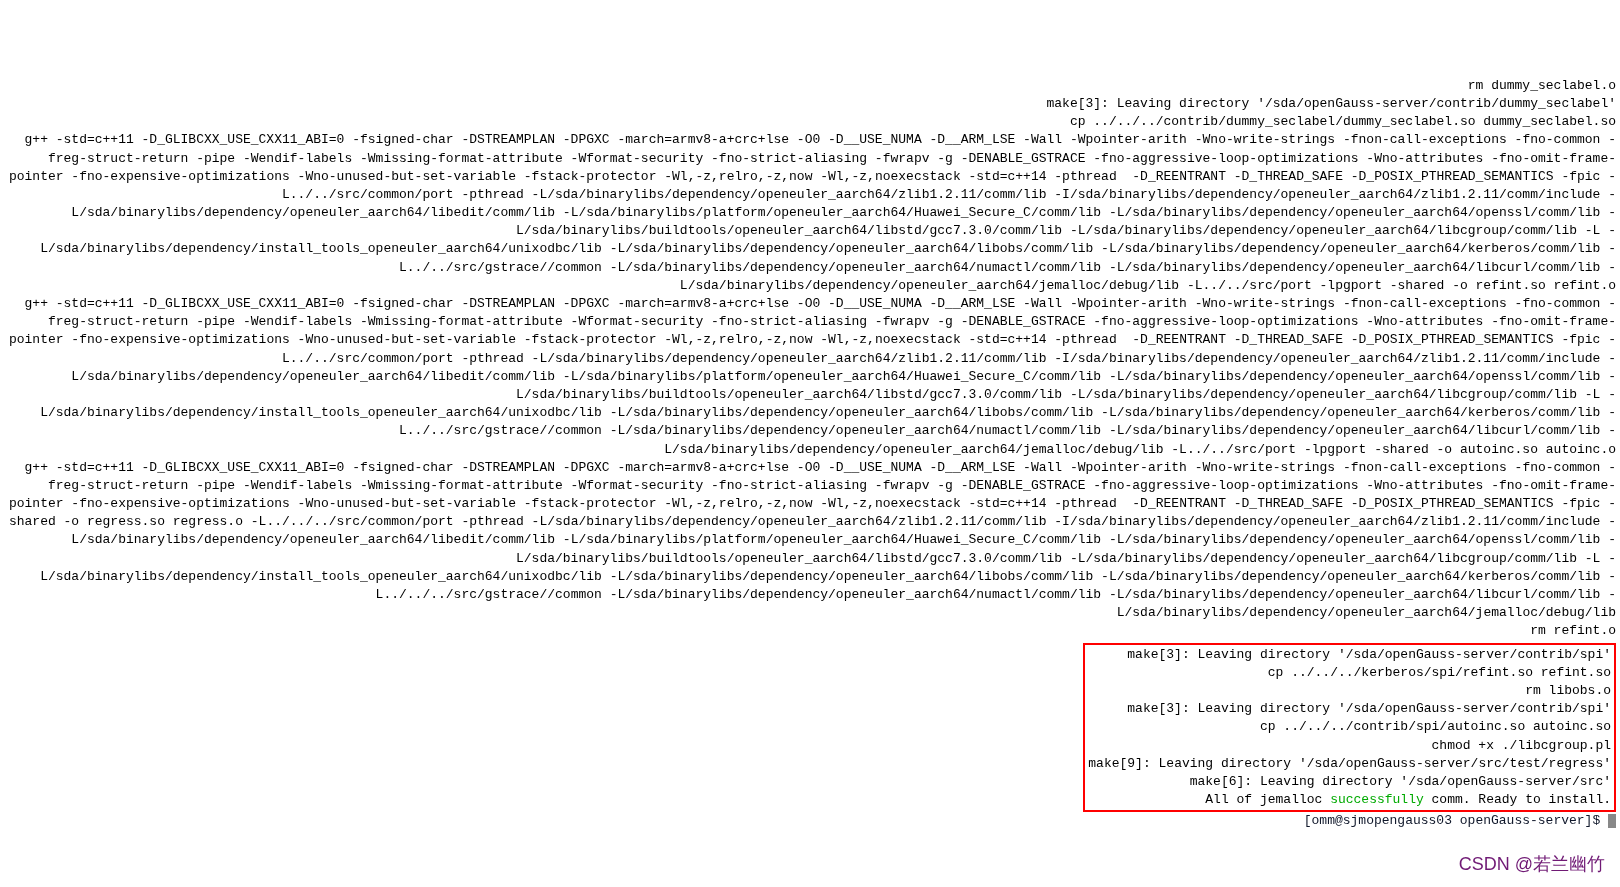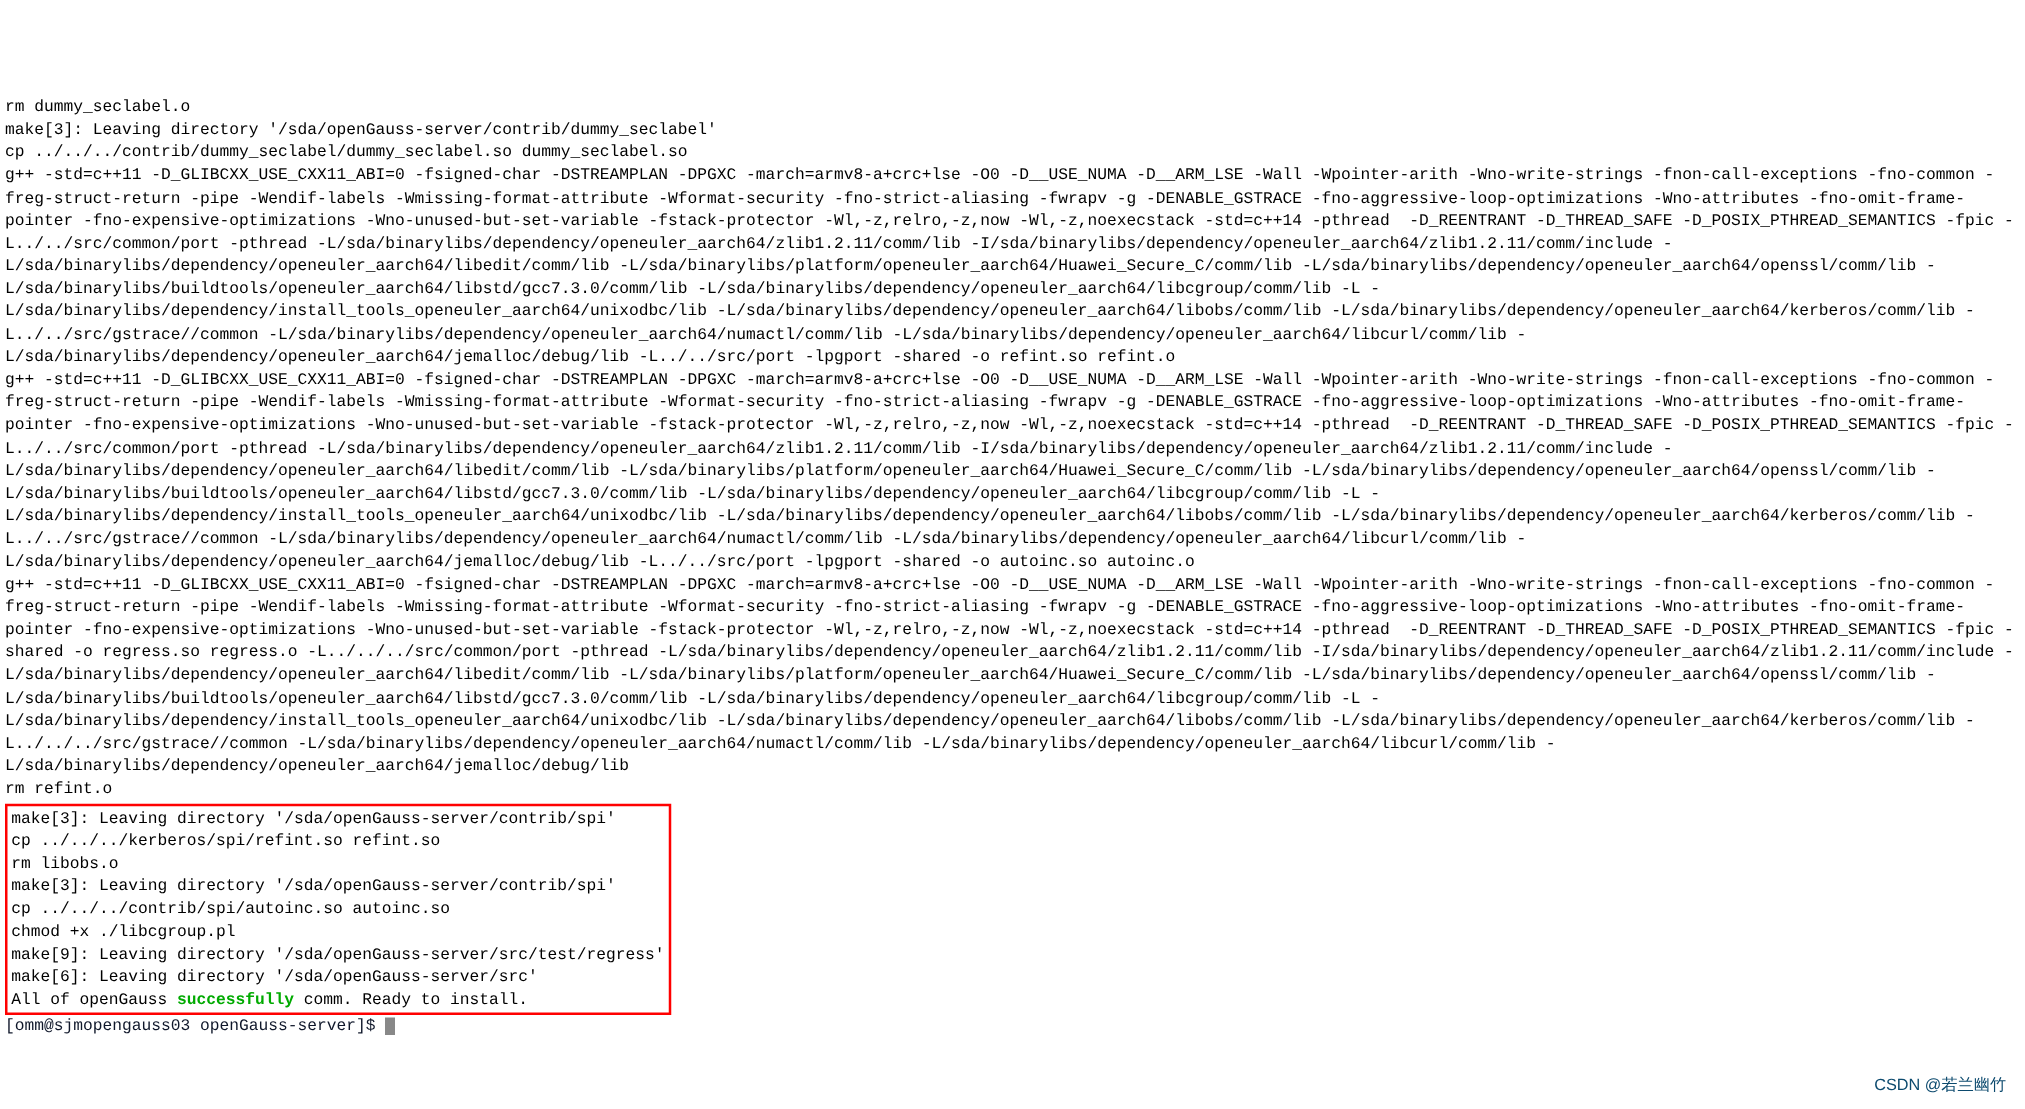--- a/index.html
+++ b/index.html
@@ -1,18 +1,19 @@
 <!DOCTYPE html>
 <html><head>
   <meta charset="utf-8">
   <style>
     * {
       margin: 0;
       padding: 0;
       box-sizing: border-box;
+      text-align: right;
     }
     body {
       font-family: "Consolas", "Monaco", "Courier New", monospace;
       font-size: 13px;
       line-height: 1.4;
       background: #ffffff;
       color: #000000;
       padding: 4px;
       white-space: pre-wrap;
       word-wrap: break-word;
@@ -22,39 +23,39 @@
       display: block;
     }
     .highlight-box {
       border: 2px solid #ff0000;
       display: inline-block;
       padding: 1px 3px;
       margin-top: 2px;
     }
     .success {
       color: #00aa00;
-      font-weight: bold;
+      font-weight: normal;
       margin-top: 28px;
     }
     .prompt-user {
       color: #0f172a;
     }
     .cursor {
       background: #888888;
       display: inline-block;
       width: 8px;
       height: 14px;
       vertical-align: text-bottom;
     }
     .watermark {
       position: fixed;
       bottom: 10px;
       right: 15px;
-      color: #0c4a6e;
-      font-size: 13px;
+      color: #701a75;
+      font-size: 18px;
       font-family: sans-serif;
     }
   </style>
 </head>
 <body>
 
 
 
 <div class="terminal-output"><span>rm dummy_seclabel.o
 make[3]: Leaving directory '/sda/openGauss-server/contrib/dummy_seclabel'
@@ -64,19 +65,19 @@
 g++ -std=c++11 -D_GLIBCXX_USE_CXX11_ABI=0 -fsigned-char -DSTREAMPLAN -DPGXC -march=armv8-a+crc+lse -O0 -D__USE_NUMA -D__ARM_LSE -Wall -Wpointer-arith -Wno-write-strings -fnon-call-exceptions -fno-common -freg-struct-return -pipe -Wendif-labels -Wmissing-format-attribute -Wformat-security -fno-strict-aliasing -fwrapv -g -DENABLE_GSTRACE -fno-aggressive-loop-optimizations -Wno-attributes -fno-omit-frame-pointer -fno-expensive-optimizations -Wno-unused-but-set-variable -fstack-protector -Wl,-z,relro,-z,now -Wl,-z,noexecstack -std=c++14 -pthread  -D_REENTRANT -D_THREAD_SAFE -D_POSIX_PTHREAD_SEMANTICS -fpic -shared -o regress.so regress.o -L../../../src/common/port -pthread -L/sda/binarylibs/dependency/openeuler_aarch64/zlib1.2.11/comm/lib -I/sda/binarylibs/dependency/openeuler_aarch64/zlib1.2.11/comm/include -L/sda/binarylibs/dependency/openeuler_aarch64/libedit/comm/lib -L/sda/binarylibs/platform/openeuler_aarch64/Huawei_Secure_C/comm/lib -L/sda/binarylibs/dependency/openeuler_aarch64/openssl/comm/lib -L/sda/binarylibs/buildtools/openeuler_aarch64/libstd/gcc7.3.0/comm/lib -L/sda/binarylibs/dependency/openeuler_aarch64/libcgroup/comm/lib -L -L/sda/binarylibs/dependency/install_tools_openeuler_aarch64/unixodbc/lib -L/sda/binarylibs/dependency/openeuler_aarch64/libobs/comm/lib -L/sda/binarylibs/dependency/openeuler_aarch64/kerberos/comm/lib -L../../../src/gstrace//common -L/sda/binarylibs/dependency/openeuler_aarch64/numactl/comm/lib -L/sda/binarylibs/dependency/openeuler_aarch64/libcurl/comm/lib -L/sda/binarylibs/dependency/openeuler_aarch64/jemalloc/debug/lib
 rm refint.o</span>
 <div class="highlight-box"><span>make[3]: Leaving directory '/sda/openGauss-server/contrib/spi'</span>
 <span>cp ../../../kerberos/spi/refint.so refint.so</span>
 <span>rm libobs.o</span>
 <span>make[3]: Leaving directory '/sda/openGauss-server/contrib/spi'</span>
 <span>cp ../../../contrib/spi/autoinc.so autoinc.so</span>
 <span>chmod +x ./libcgroup.pl</span>
 <span>make[9]: Leaving directory '/sda/openGauss-server/src/test/regress'</span>
 <span>make[6]: Leaving directory '/sda/openGauss-server/src'</span>
-<span>All of openGauss </span><span class="success">successfully</span><span> comm. Ready to install.</span></div>
+<span>All of jemalloc </span><span class="success">successfully</span><span> comm. Ready to install.</span></div>
 <span class="prompt-user">[omm@sjmopengauss03 openGauss-server]$ </span><span class="cursor"></span></div>
 
 <div class="watermark">CSDN @若兰幽竹</div>
 
 
 
 
 </body></html>

